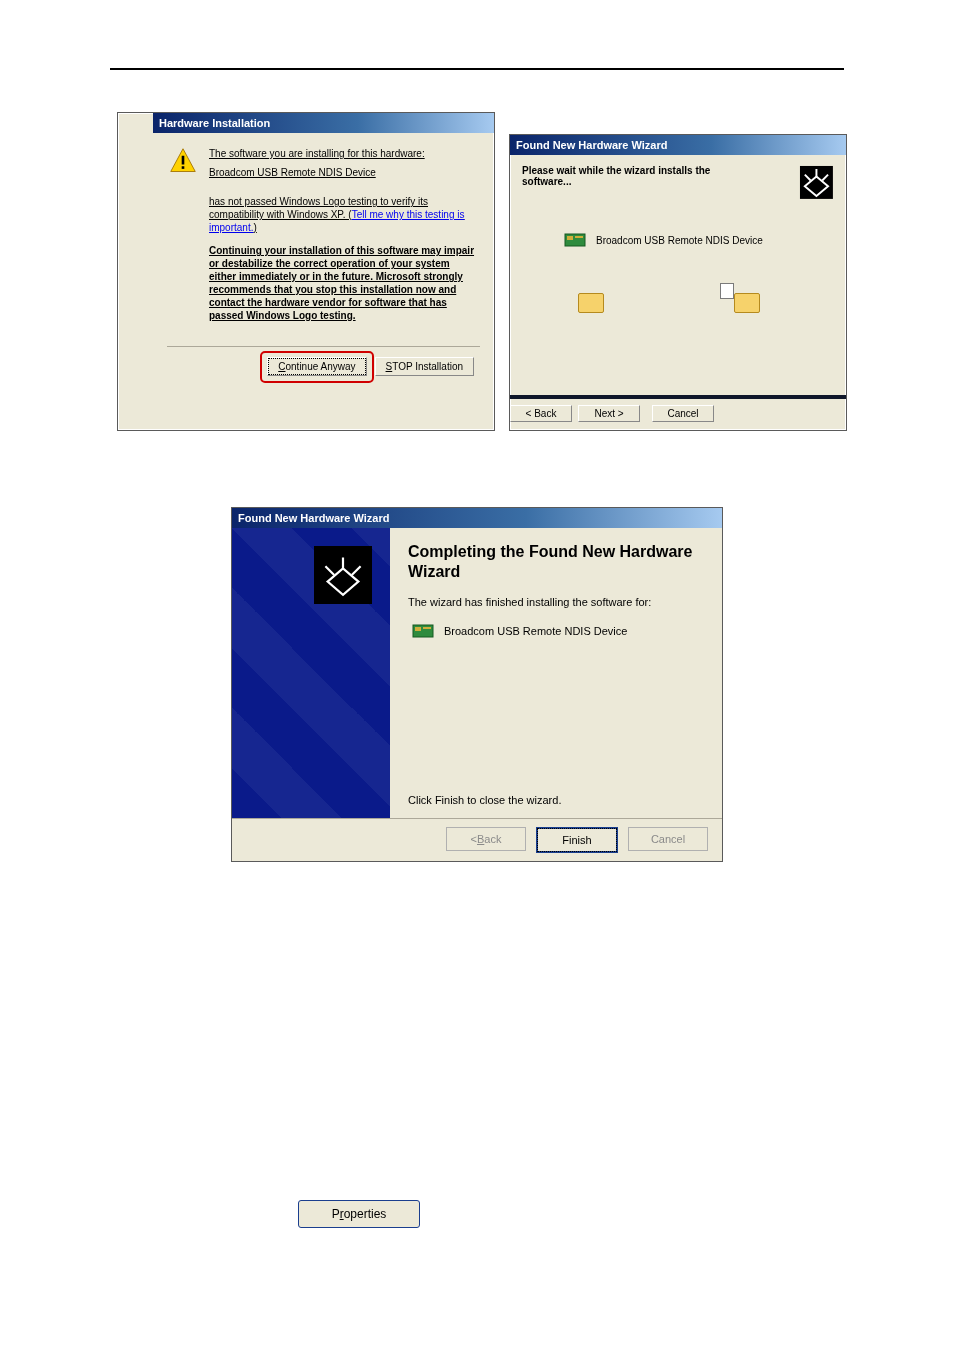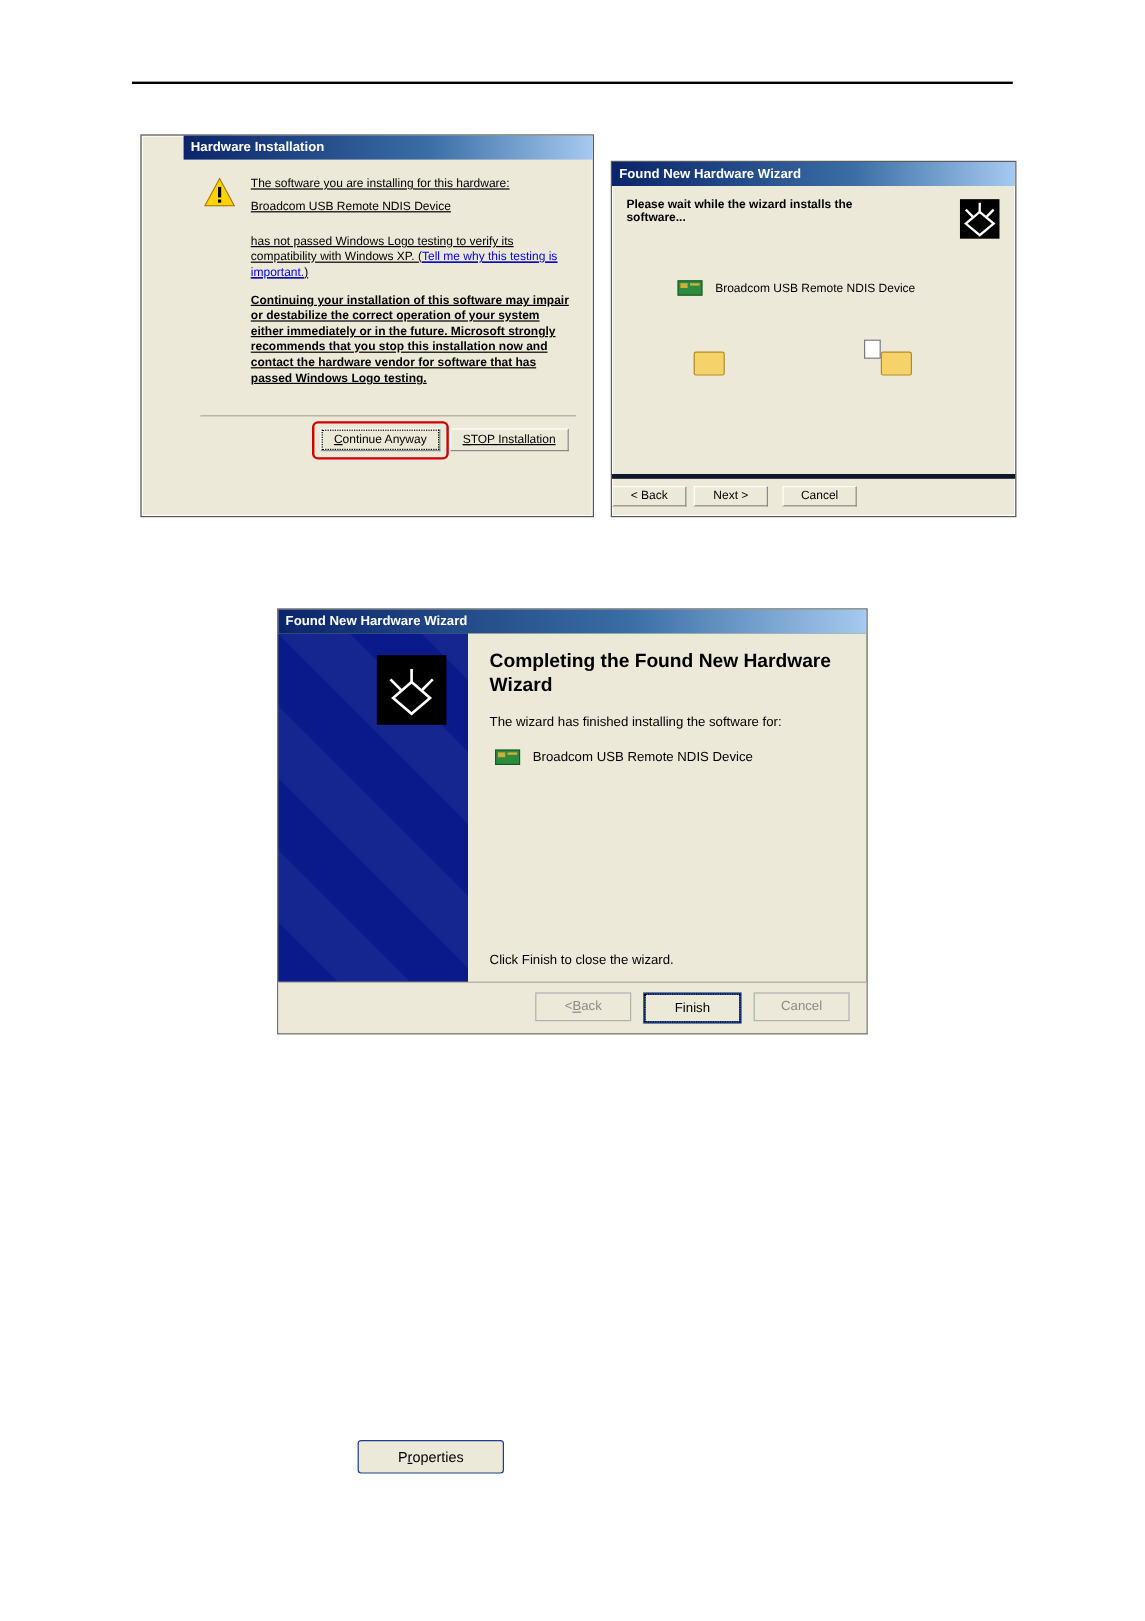--- a/index.html
+++ b/index.html
@@ -10,21 +10,21 @@
   .dlg{border:1px solid #5a5a5a;background:#ece9d8;box-shadow:0 0 0 1px #fff inset;}
   .titlebar{height:20px;background:linear-gradient(to right,#0a246a,#3a6ea5 60%,#a6caf0);color:#fff;font-size:11px;font-weight:bold;display:flex;align-items:center;padding:0 6px;}
   .dlg1{width:341px;margin-left:117px;padding-left:35px;}
   .dlg1 .body{padding:14px 16px 10px 16px;font-size:10px;color:#000;}
   .dlg1 .body .row{display:flex;}
   .warn-icon{width:28px;height:28px;flex:0 0 28px;margin-right:12px;}
   .dlg1 .txt p{margin:0 0 6px 0;line-height:13px;}
   .link{color:#0000ee;text-decoration:underline;}
   .bold{font-weight:bold;}
   .sep{border-top:1px solid #aca899;margin:18px -2px 10px -2px;}
-  .btnrow{display:flex;justify-content:flex-end;gap:8px;padding:0 4px 8px 0;text-decoration:underline;}
+  .btnrow{display:flex;justify-content:flex-end;gap:8px;padding:0 4px 8px 0;}
   .btn{background:#ece9d8;border:1px solid #888;border-top-color:#fff;border-left-color:#fff;font-size:10px;padding:3px 10px;min-width:84px;text-align:center;color:#000;}
   .hi-red{position:relative;}
   .hi-red::before{content:"";position:absolute;inset:-6px -7px -7px -7px;border:2px solid #d00000;border-radius:5px;pointer-events:none;}
   .dotted{outline:1px dotted #000;outline-offset:-2px;}
 
   
   .dlg2{width:336px;margin-left:14px;margin-top:22px;}
   .dlg2 .body{padding:10px 12px 8px 12px;position:relative;height:222px;}
   .dlg2 .bodytxt{font-size:10px;font-weight:bold;}
   .hw-icon{width:36px;height:36px;}
@@ -33,21 +33,21 @@
   .folder{width:24px;height:18px;background:#f6d26b;border:1px solid #b58a1e;border-radius:2px;position:absolute;}
   .folder.l{left:0;top:10px;}
   .folder.r{left:156px;top:10px;}
   .paper{position:absolute;left:142px;top:0;width:12px;height:14px;background:#fff;border:1px solid #7a7a7a;}
   .btnrow2{display:flex;justify-content:flex-start;gap:6px;padding:6px 8px 8px 0;border-top:4px solid #0f172a;}
   .btn2{background:#ece9d8;border:1px solid #888;border-top-color:#fff;border-left-color:#fff;font-size:10px;padding:2px 0;width:60px;text-align:center;}
 
   
   .dlg3{width:490px;margin:76px auto 0 auto;}
   .titlebar3{height:20px;background:linear-gradient(to right,#0a246a,#3a6ea5 60%,#a6caf0);color:#fff;font-size:11px;font-weight:bold;display:flex;align-items:center;padding:0 6px;}
-  .dlg3 .bodywrap{display:flex;height:290px;background:#14532d;}
+  .dlg3 .bodywrap{display:flex;height:290px;background:#84cc16;}
   .side{width:158px;background:#0a1a8a;position:relative;overflow:hidden;}
   .side .diag{position:absolute;inset:0;background:
     linear-gradient(45deg, rgba(255,255,255,0.05) 25%, transparent 25%, transparent 50%, rgba(255,255,255,0.05) 50%, rgba(255,255,255,0.05) 75%, transparent 75%);
     background-size:120px 120px;}
   .side .iconbox{position:absolute;top:18px;right:18px;width:58px;height:58px;background:#000;display:flex;align-items:center;justify-content:center;}
   .right{flex:1;padding:14px 18px 10px 18px;background:#ece9d8;display:flex;flex-direction:column;}
   .right h2{font-family:Tahoma,Arial,sans-serif;font-size:16px;font-weight:bold;margin:0 0 14px 0;line-height:20px;}
   .right .line{font-size:11px;margin:0 0 14px 0;}
   .devrow{display:flex;align-items:center;gap:10px;margin:0 0 0 4px;font-size:11px;}
   .net-icon{width:22px;height:18px;}

